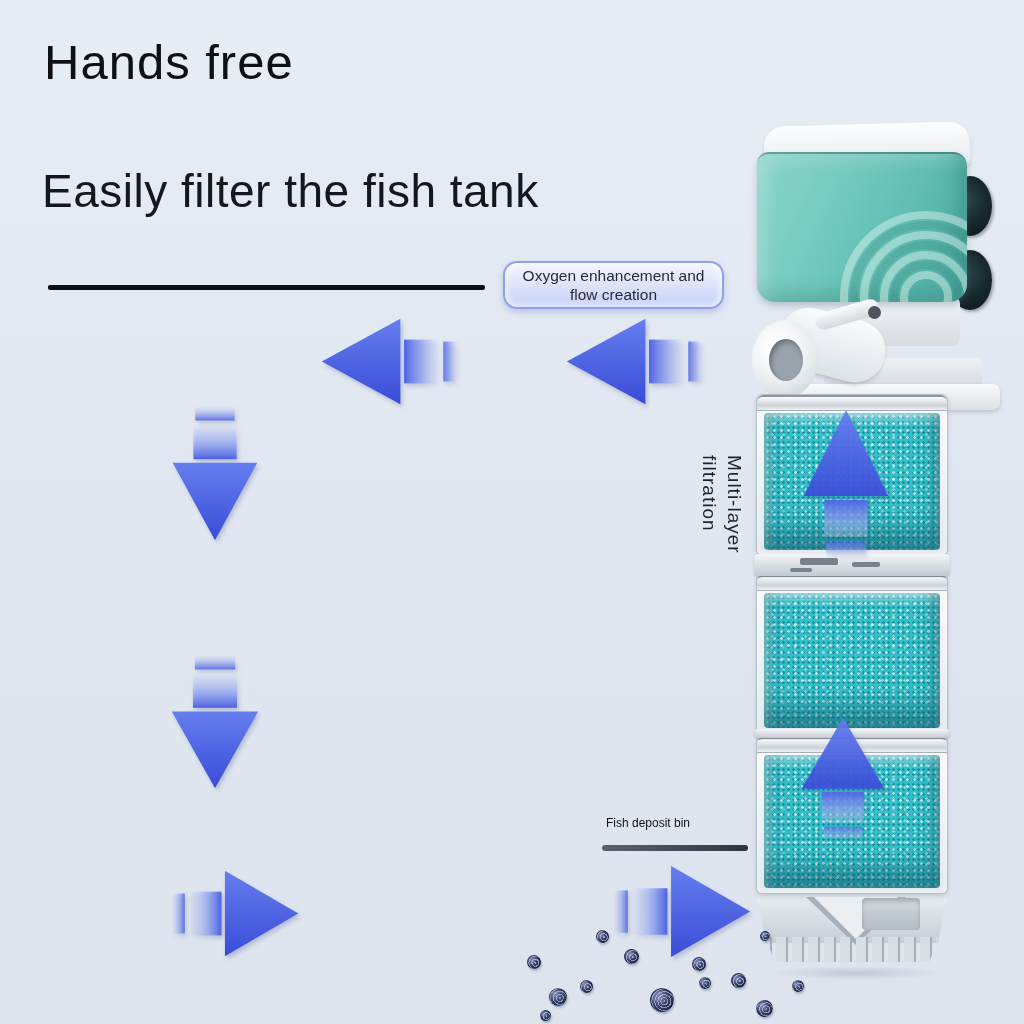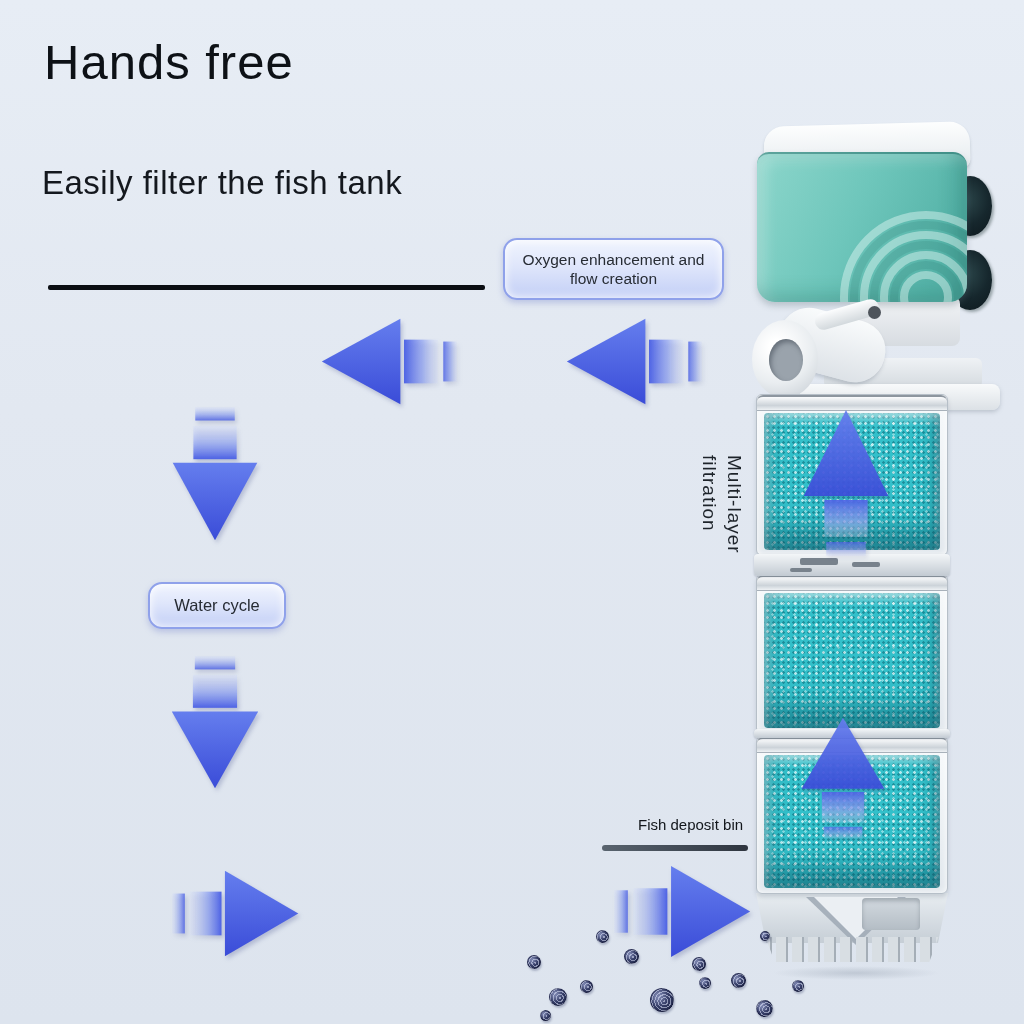--- a/index.html
+++ b/index.html
@@ -6,41 +6,41 @@
   html,body { width:1024px; height:1024px; overflow:hidden; }
   body { font-family:"Liberation Sans", sans-serif; }
   #canvas {
     position:relative; width:1024px; height:1024px;
     background:linear-gradient(180deg,#e7edf5 0%, #e2e8f1 40%, #dde4ee 100%);
   }
   .abs { position:absolute; }
 
   
   .title { left:44px; top:34px; font-size:49px; letter-spacing:1px; color:#0d1116; font-weight:500; }
-  .subtitle { left:42px; top:164px; font-size:33px; letter-spacing:.5px; color:#14181e; font-weight:400; }
+  .subtitle { left:42px; top:164px; font-size:46px; letter-spacing:.5px; color:#14181e; font-weight:400; }
   .rule { left:48px; top:285px; width:437px; height:5px; background:#0b0e13; border-radius:2px; }
 
   
   .pill {
     display:flex; align-items:center; justify-content:center; text-align:center;
     border-radius:14px; color:#272c34;
     background:linear-gradient(180deg,#f0f4fe 0%, #dfe6fb 45%, #c3cff6 100%);
     border:2px solid #8fa1ea;
     box-shadow:0 3px 6px rgba(108,124,200,.35), inset 0 0 10px #ffffff;
   }
-  .pill-oxygen   { left:503px; top:238px; width:221px; height:62px; font-size:15.5px; line-height:1.25; padding:8px 8px; }
+  .pill-oxygen   { left:503px; top:261px; width:221px; height:48px; font-size:15.5px; line-height:1.25; padding:8px 8px; }
   .pill-water    { left:148px; top:582px; width:138px; height:47px; font-size:16.5px; }
   .pill-residual { left:317px; top:883px; width:287px; height:54px; font-size:17px; }
 
   .vertical-label {
     left:697px; top:455px; height:180px;
     writing-mode:vertical-rl; white-space:pre-line;
     font-size:19px; line-height:25px; letter-spacing:1px; color:#1d232a;
   }
-  .deposit-label { left:606px; top:816px; font-size:15px; color:#12161b;margin-left:32px; }
+  .deposit-label { left:606px; top:816px; font-size:12px; color:#12161b; }
   .deposit-bar { left:602px; top:845px; width:146px; height:6px; border-radius:3px;
     background:linear-gradient(90deg,#59646f,#2e353f); }
 
   
   .arrow { filter:drop-shadow(2px 3px 2px rgba(70,80,140,.28)); }
   .arrow svg { display:block; width:100%; height:100%; }
   .a-left-1  { left:320px; top:314px; width:137px; height:95px; }
   .a-left-2  { left:565px; top:314px; width:137px; height:95px; }
   .a-down-1  { left:168px; top:407px; width:94px;  height:135px; }
   .a-down-2  { left:167px; top:656px; width:96px;  height:134px; }
@@ -296,19 +296,18 @@
     <div class="debris" style="left:692px;top:957px;width:14px;height:14px;"></div>
     <div class="debris" style="left:699px;top:977px;width:12px;height:12px;"></div>
     <div class="debris" style="left:731px;top:973px;width:15px;height:15px;"></div>
     <div class="debris" style="left:756px;top:1000px;width:17px;height:17px;"></div>
     <div class="debris" style="left:540px;top:1010px;width:11px;height:11px;"></div>
     <div class="debris" style="left:760px;top:931px;width:10px;height:10px;"></div>
     <div class="debris" style="left:792px;top:980px;width:12px;height:12px;"></div>
   </div>
 
   <div class="abs pill pill-oxygen">Oxygen enhancement and flow creation</div>
-  <div class="abs pill pill-water">Water cycle</div>
   <div class="abs vertical-label">Multi-layer
 filtration</div>
   <div class="abs deposit-label">Fish deposit bin</div>
   <div class="abs deposit-bar"></div>
 
 </div>
 
 </body></html>

